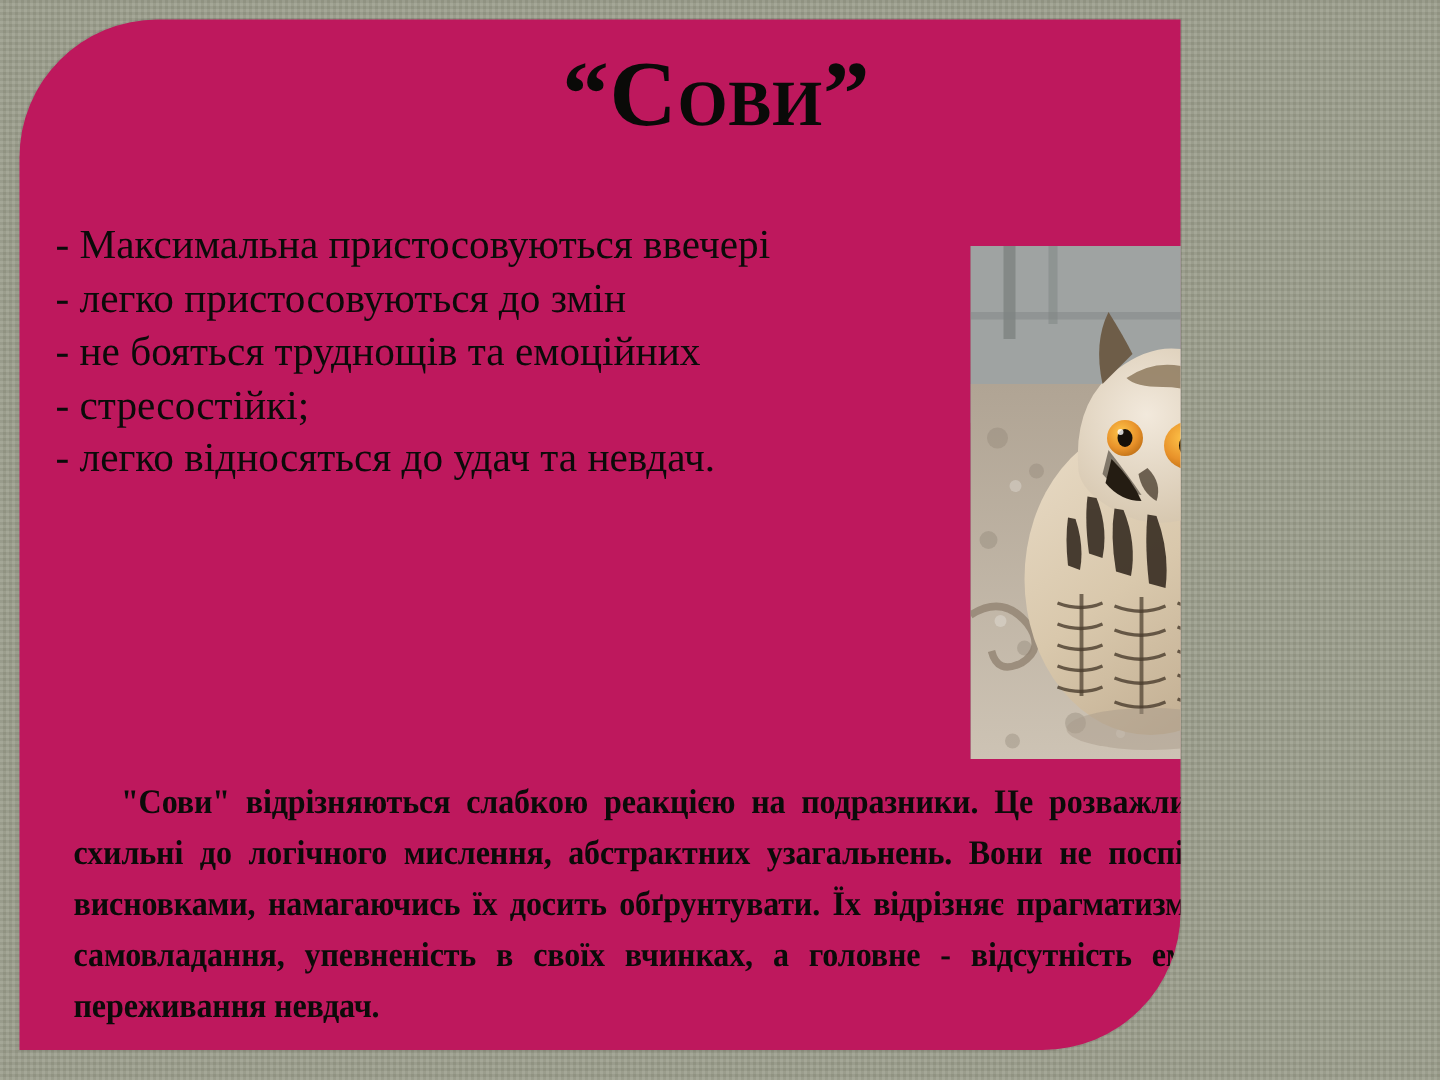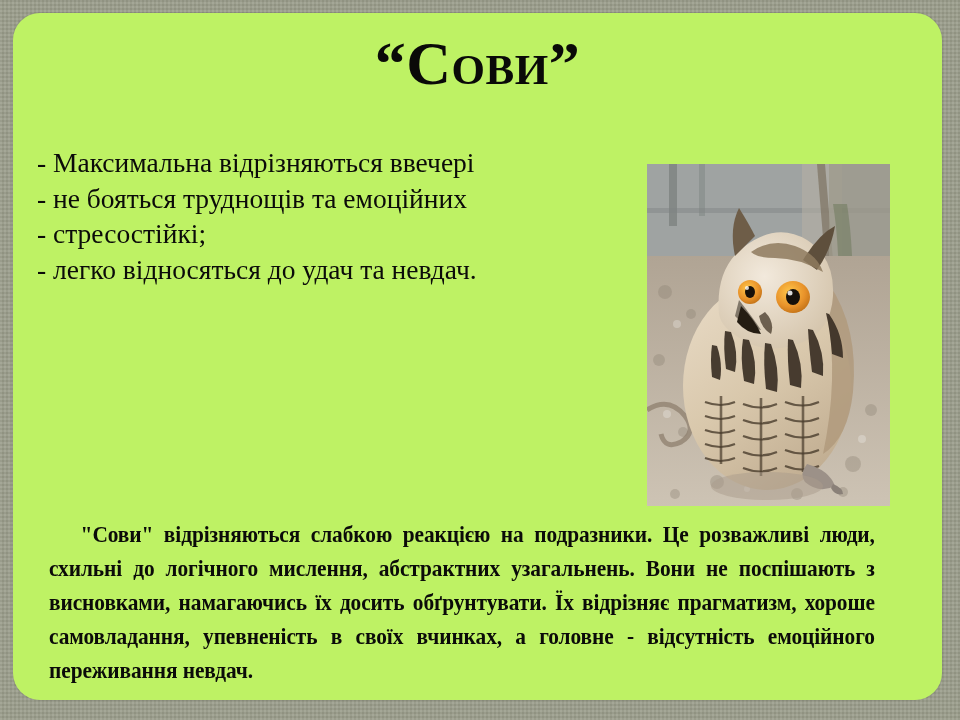--- a/index.html
+++ b/index.html
@@ -23,28 +23,27 @@
     background-image:
       repeating-linear-gradient(0deg, rgba(255,255,255,0.055) 0 2px, rgba(0,0,0,0.035) 2px 4px),
       repeating-linear-gradient(90deg, rgba(255,255,255,0.055) 0 2px, rgba(0,0,0,0.035) 2px 4px);
   }
 
   
   #content-panel {
     position: absolute;
     left: 13px;
     top: 13px;
-    width: 929px;
+    width: 774px;
     height: 687px;
-    background: #bef264;
+    background: #be185d;
     border-top-left-radius: 92px;
     border-bottom-right-radius: 92px;
     box-shadow: 0 0 0 1px rgba(0,0,0,0.06);
     overflow: hidden;
-    border-radius: 27px;
   }
 
   
   #slide-title {
     position: absolute;
     left: 0;
     top: 18px;
     width: 929px;
     text-align: center;
     color: #0a0a08;
@@ -108,21 +107,22 @@
 </head>
 <body>
 
 <div id="slide-backdrop"></div>
 
 <div id="content-panel">
 
   <div id="slide-title">“Cови”</div>
 
   <div id="bullet-list">
-    <div class="bullet-line">- Максимальна відрізняються ввечері</div>
+    <div class="bullet-line">- Максимальна пристосовуються ввечері</div>
+    <div class="bullet-line">- легко пристосовуються до змін</div>
     <div class="bullet-line">- не бояться труднощів та емоційних</div>
     <div class="bullet-line">- стресостійкі;</div>
     <div class="bullet-line">- легко відносяться до удач та невдач.</div>
   </div>
 
   <div id="owl-photo">
     <svg width="243" height="342" viewBox="0 0 243 342" role="img" aria-label="owl">
       <defs>
         <linearGradient id="wallG" x1="0" y1="0" x2="0" y2="1">
           <stop offset="0" stop-color="#a9aba8"></stop>

